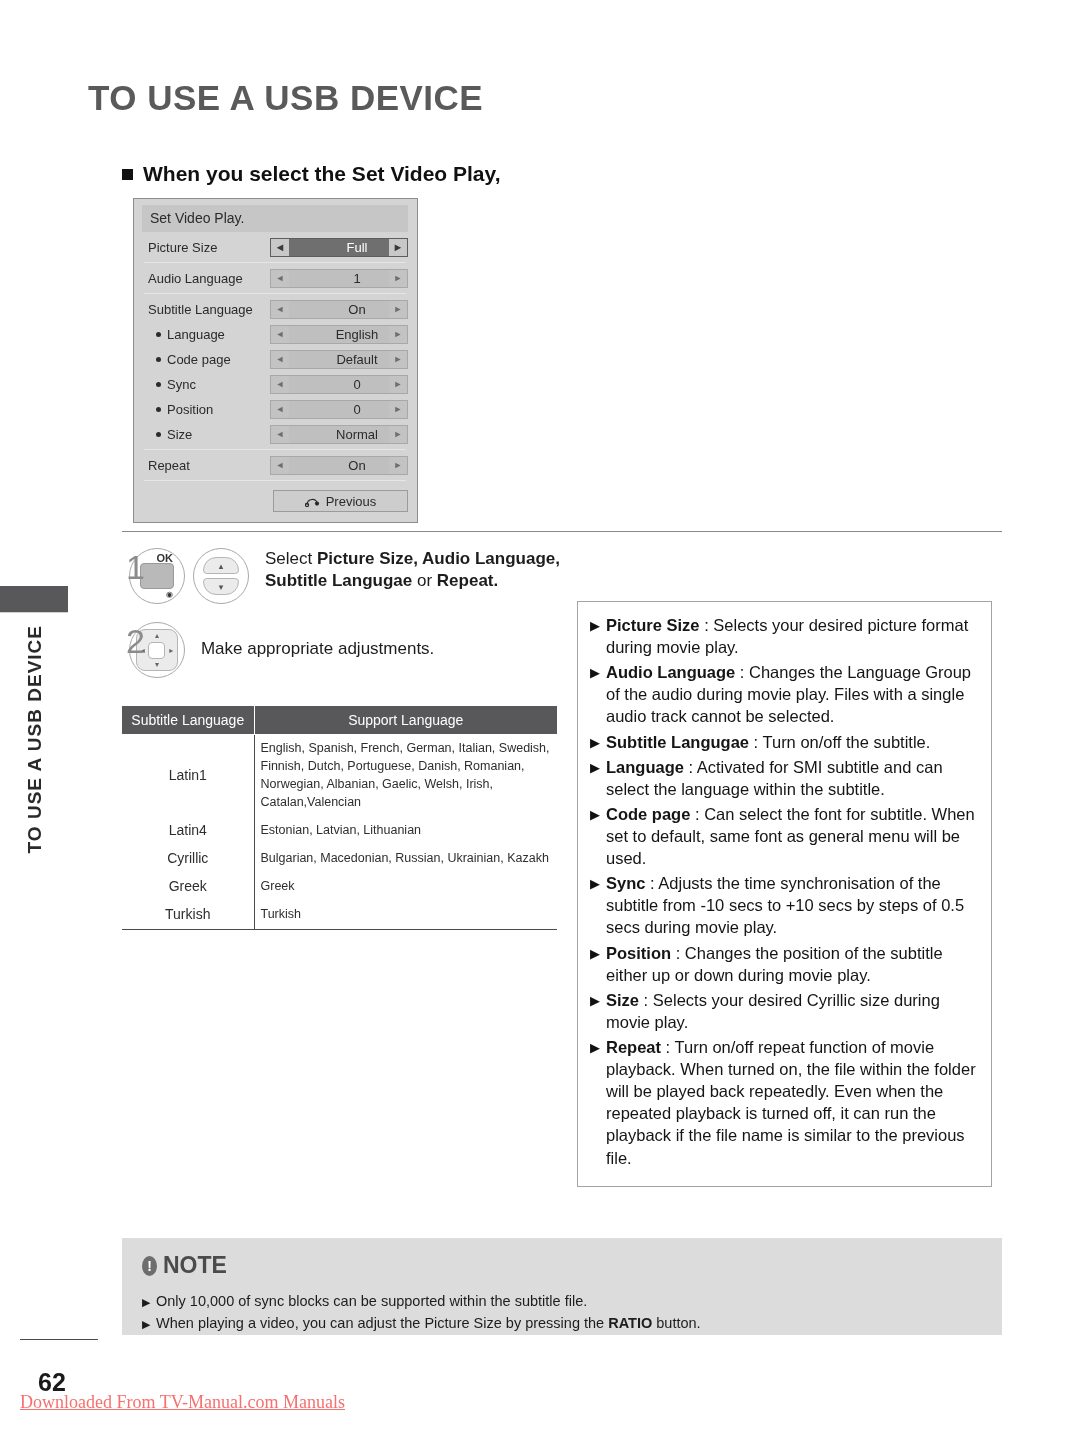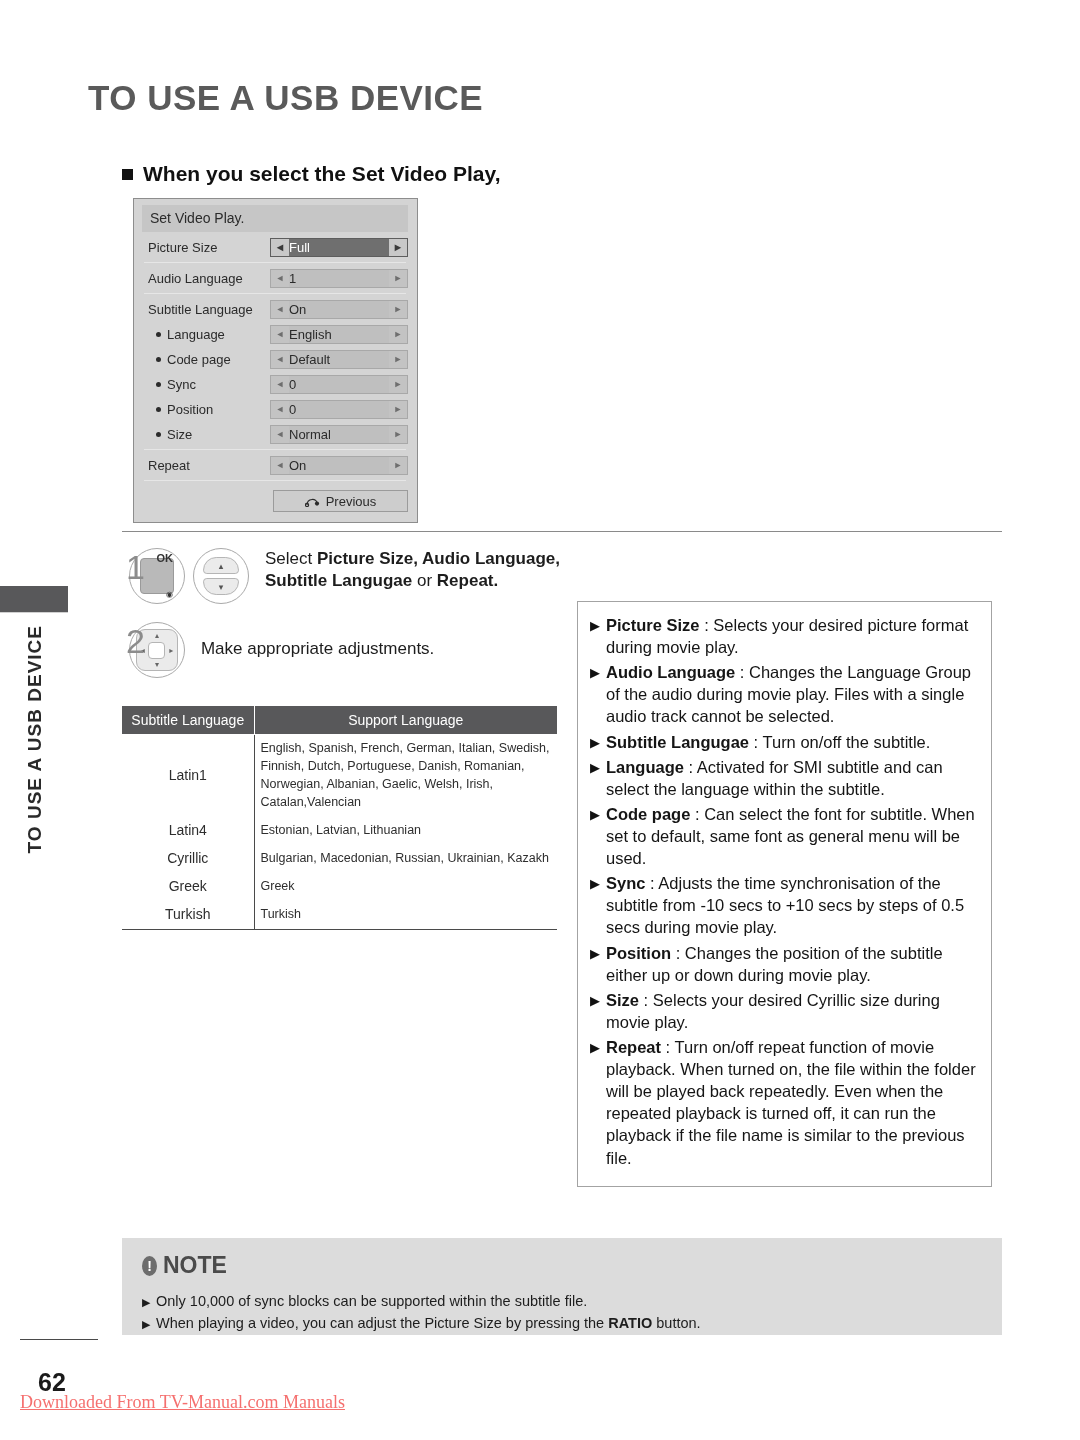--- a/index.html
+++ b/index.html
@@ -79,21 +79,21 @@
     flex: 1; display: flex; align-items: center; height: 19px;
     background: #bfbfbf; border: 1px solid #a8a8a8;
   }
   .spin .arrow {
     width: 18px; height: 100%;
     display: flex; align-items: center; justify-content: center;
     font-size: 9px; color: #6e6e6e;
     background: #c3c3c3;
   }
   .spin .val {
-    flex: 1; font-size: 13px; color: #2b2b2b;
+    flex: 1; text-align: center; font-size: 13px; color: #2b2b2b; margin-left: 36px;
   }
   
   .osd-row.hl .spin { background: #6f6f6f; border-color: #5d5d5d; }
   .osd-row.hl .spin .val { color: #ffffff; font-weight: normal; }
   .osd-row.hl .spin .arrow { background: #c8c8c8; color: #3a3a3a; font-size: 11px; }
 
   .osd-sep {
     height: 1px; background: #bdbdbd; margin: 3px 2px 3px 2px;
     border-bottom: 1px solid #e6e6e6;
   }
@@ -119,21 +119,21 @@
     font-size: 34px; color: #8c8c8c; font-weight: normal;
     line-height: 1; margin-right: -16px; margin-top: 2px; z-index: 2;
   }
   .knob {
     width: 56px; height: 56px; border-radius: 50%;
     border: 1.5px solid #a9a9a9; background: #fff;
     display: flex; align-items: center; justify-content: center;
     position: relative; flex: 0 0 56px;
   }
   .ok-btn {
-    width: 34px; height: 36px; border-radius: 4px;
+    width: 34px; height: 26px; border-radius: 4px;
     background: #b9b9b9; border: 1px solid #9a9a9a;
     display: flex; flex-direction: column; align-items: flex-end; justify-content: center;
     line-height: 1;
     gap: 28px;
   }
   .ok-btn .ok-t { font-size: 11px; font-weight: bold; color: #333; }
   .ok-btn .ok-d { font-size: 8px; color: #333; margin-top: -1px; }
   .updown {
     width: 36px; height: 38px;
     display: flex; flex-direction: column; justify-content: space-between;

